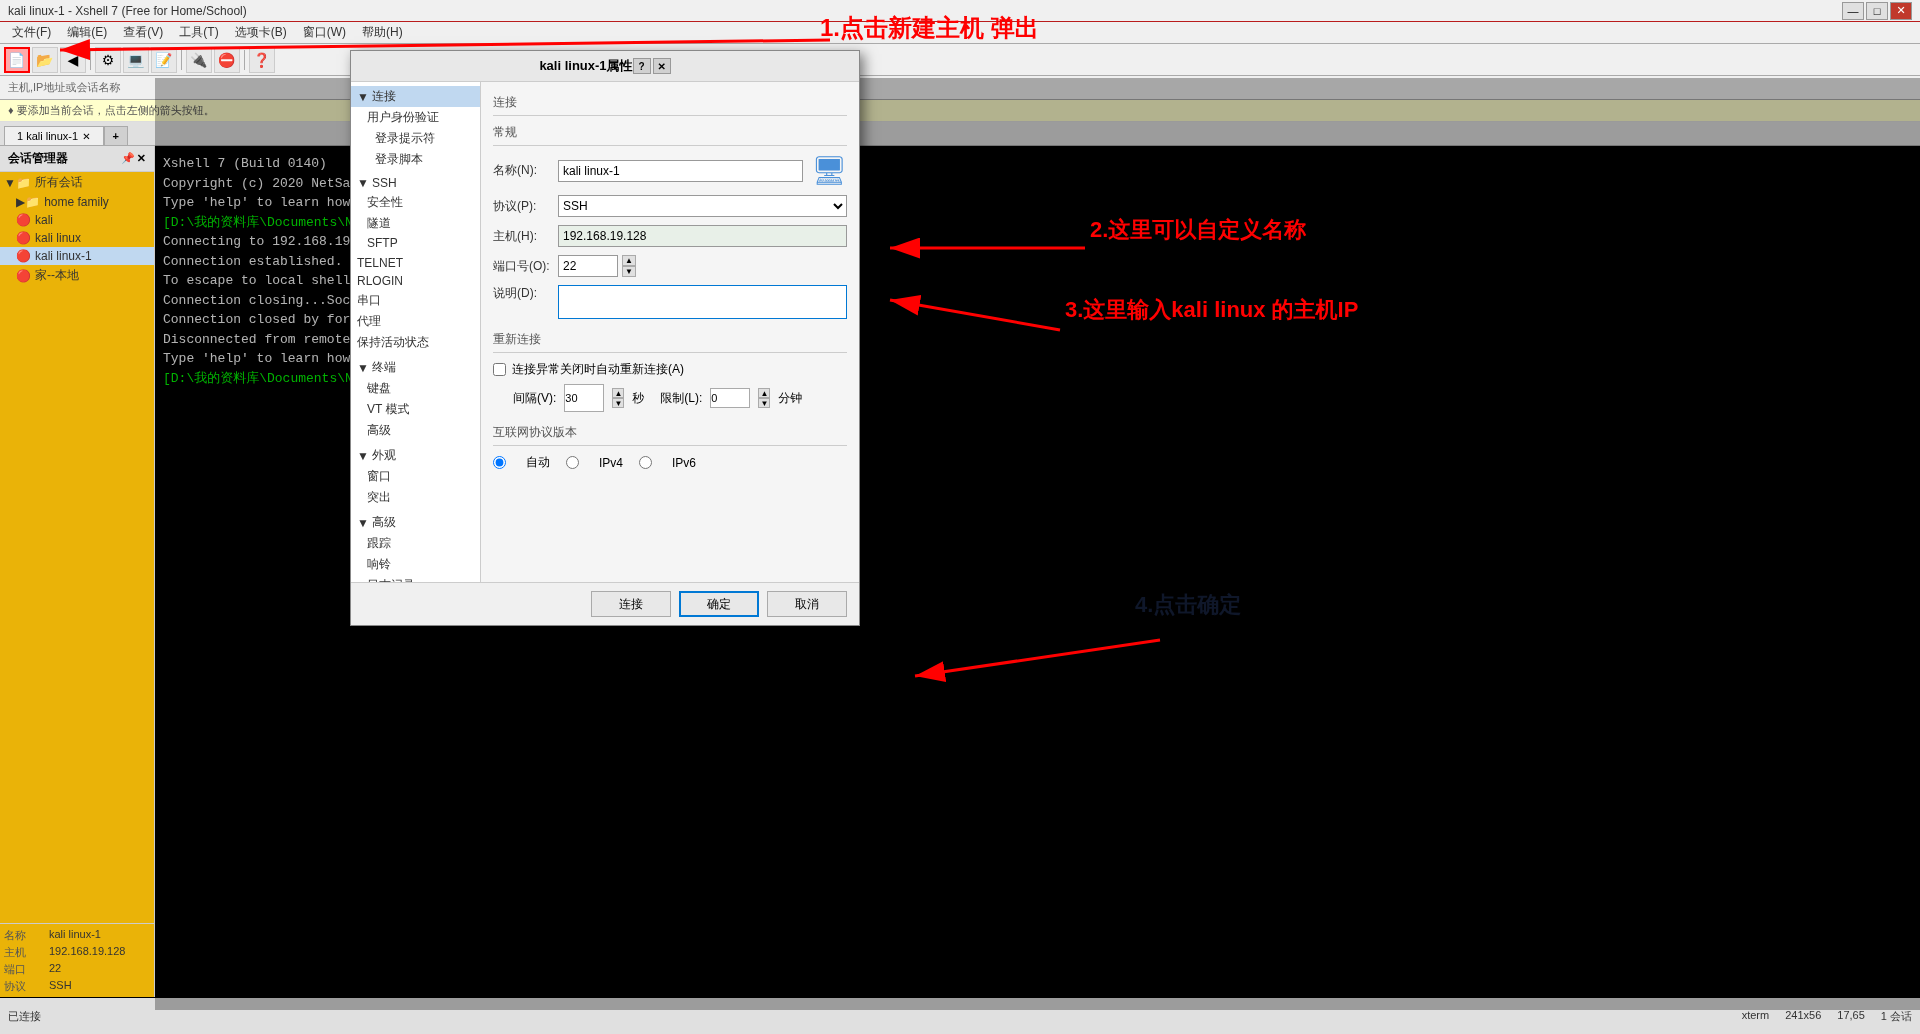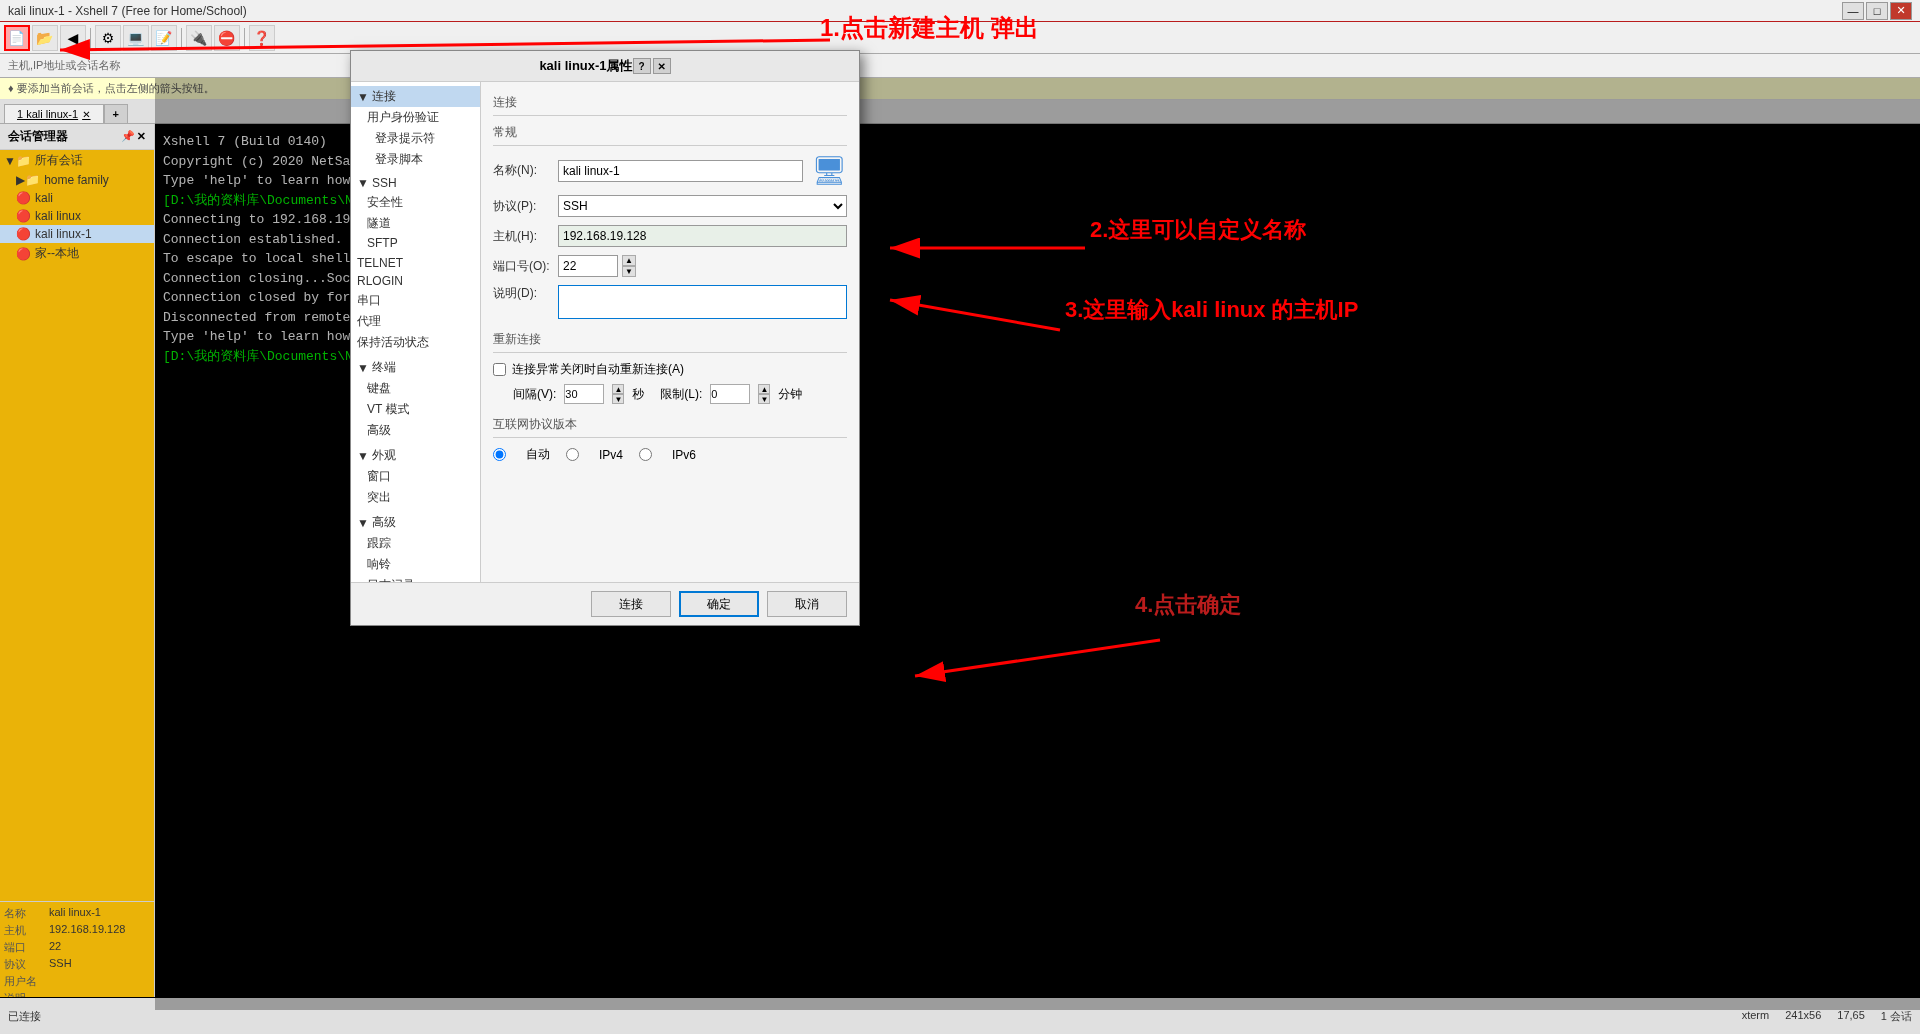--- a/index.html
+++ b/index.html
@@ -116,21 +116,21 @@
     }
     .tab {
       padding: 3px 12px;
       background: #d0d0d0;
       border: 1px solid #aaa;
       border-bottom: none;
       font-size: 11px;
       cursor: pointer;
       display: flex; align-items: center; gap: 4px;
     }
-    .tab.active { background: #f0f0f0; text-decoration: underline; }
+    .tab.active { background: #f0f0f0; }
     .tab-close { font-size: 10px; cursor: pointer; }
     .tab-add { padding: 3px 8px; cursor: pointer; font-weight: bold; }
 
     
     .sidebar {
       width: 155px;
       background: #eab308;
       border-right: 1px solid #ccc;
       display: flex;
       flex-direction: column;
@@ -432,20 +432,29 @@
 
   <div class="title-bar">
     <span class="title-bar-left">kali linux-1 - Xshell 7 (Free for Home/School)</span>
     <div class="title-bar-right">
       <div class="title-btn">—</div>
       <div class="title-btn">□</div>
       <div class="title-btn close">✕</div>
     </div>
   </div>
 
+  <div class="menu-bar">
+    <span class="menu-item">文件(F)</span>
+    <span class="menu-item">编辑(E)</span>
+    <span class="menu-item">查看(V)</span>
+    <span class="menu-item">工具(T)</span>
+    <span class="menu-item">选项卡(B)</span>
+    <span class="menu-item">窗口(W)</span>
+    <span class="menu-item">帮助(H)</span>
+  </div>
 
   <div class="toolbar">
     <div class="toolbar-btn highlighted">📄</div>
     <div class="toolbar-btn">📂</div>
     <div class="toolbar-btn">◀</div>
     <div class="toolbar-sep"></div>
     <div class="toolbar-btn">⚙</div>
     <div class="toolbar-btn">💻</div>
     <div class="toolbar-btn">📝</div>
     <div class="toolbar-sep"></div>
@@ -697,21 +706,21 @@
         </div>
 
         <div class="reconnect-section">
           <div class="section-label">重新连接</div>
           <div class="checkbox-row">
             <input type="checkbox" style="">
             <span>连接异常关闭时自动重新连接(A)</span>
           </div>
           <div class="reconnect-params">
             <span>间隔(V):</span>
-            <input type="text" style="width: 40px; height: 20px; border: 1px solid rgb(170, 170, 170); font-size: 11px;" value="30">
+            <input type="text" style="width: 40px; height: 28px; border: 1px solid rgb(170, 170, 170); font-size: 11px;" value="30">
             <div style="display:flex;flex-direction:column;">
               <div style="width:12px;height:10px;background:#e0e0e0;border:1px solid #aaa;font-size:8px;cursor:pointer;display:flex;align-items:center;justify-content:center;">▲</div>
               <div style="width:12px;height:10px;background:#e0e0e0;border:1px solid #aaa;font-size:8px;cursor:pointer;display:flex;align-items:center;justify-content:center;">▼</div>
             </div>
             <span>秒</span>
             <span style="margin-left:8px;">限制(L):</span>
             <input type="text" style="width: 40px; height: 20px; border: 1px solid rgb(170, 170, 170); font-size: 11px;" value="0">
             <div style="display:flex;flex-direction:column;">
               <div style="width:12px;height:10px;background:#e0e0e0;border:1px solid #aaa;font-size:8px;cursor:pointer;display:flex;align-items:center;justify-content:center;">▲</div>
               <div style="width:12px;height:10px;background:#e0e0e0;border:1px solid #aaa;font-size:8px;cursor:pointer;display:flex;align-items:center;justify-content:center;">▼</div>
@@ -775,21 +784,21 @@
         <polygon points="0 0, 10 3.5, 0 7" fill="red"></polygon>
       </marker>
       <marker id="arr4" markerWidth="10" markerHeight="7" refX="10" refY="3.5" orient="auto">
         <polygon points="0 0, 10 3.5, 0 7" fill="red"></polygon>
       </marker>
     </defs>
   </svg>
 
   <div class="annotation" style="top:295px; left:1065px; font-size:22px; color:red;">3.这里输入kali linux 的主机IP</div>
 
-  <div class="annotation" style="top:590px; left:1135px; font-size:22px; color:#b91c1c;">4.点击确定</div>
+  <div class="annotation" style="top:590px; left:1135px; font-size:22px; color:#0f172a;">4.点击确定</div>
 
   <div class="status-bar">
     <div class="status-left">
       <span>已连接</span>
     </div>
     <div class="status-right">
       <span>xterm</span>
       <span>241x56</span>
       <span>17,65</span>
       <span>1 会话</span>

